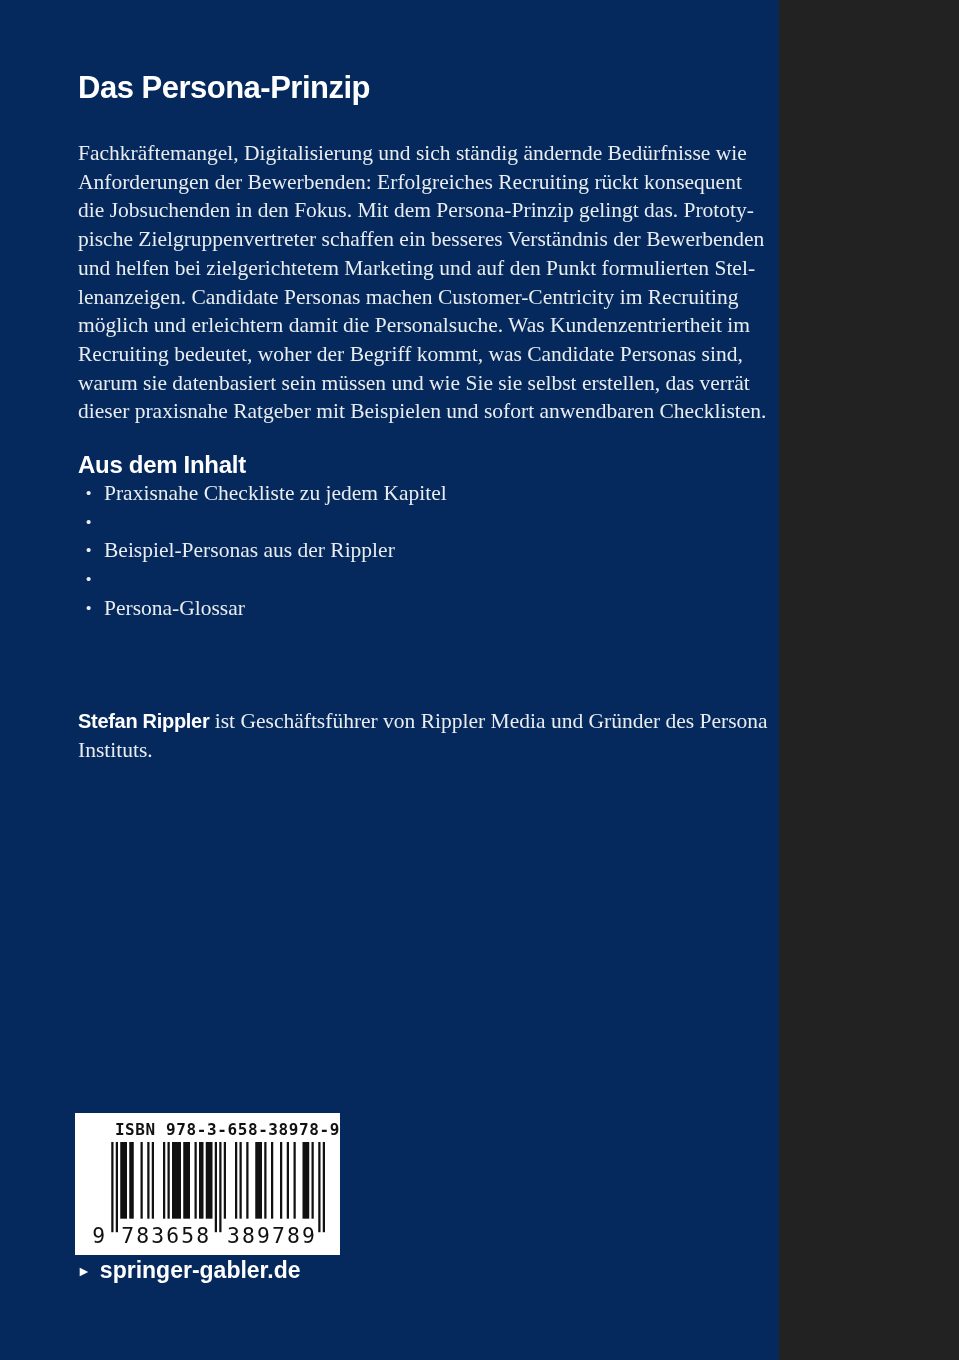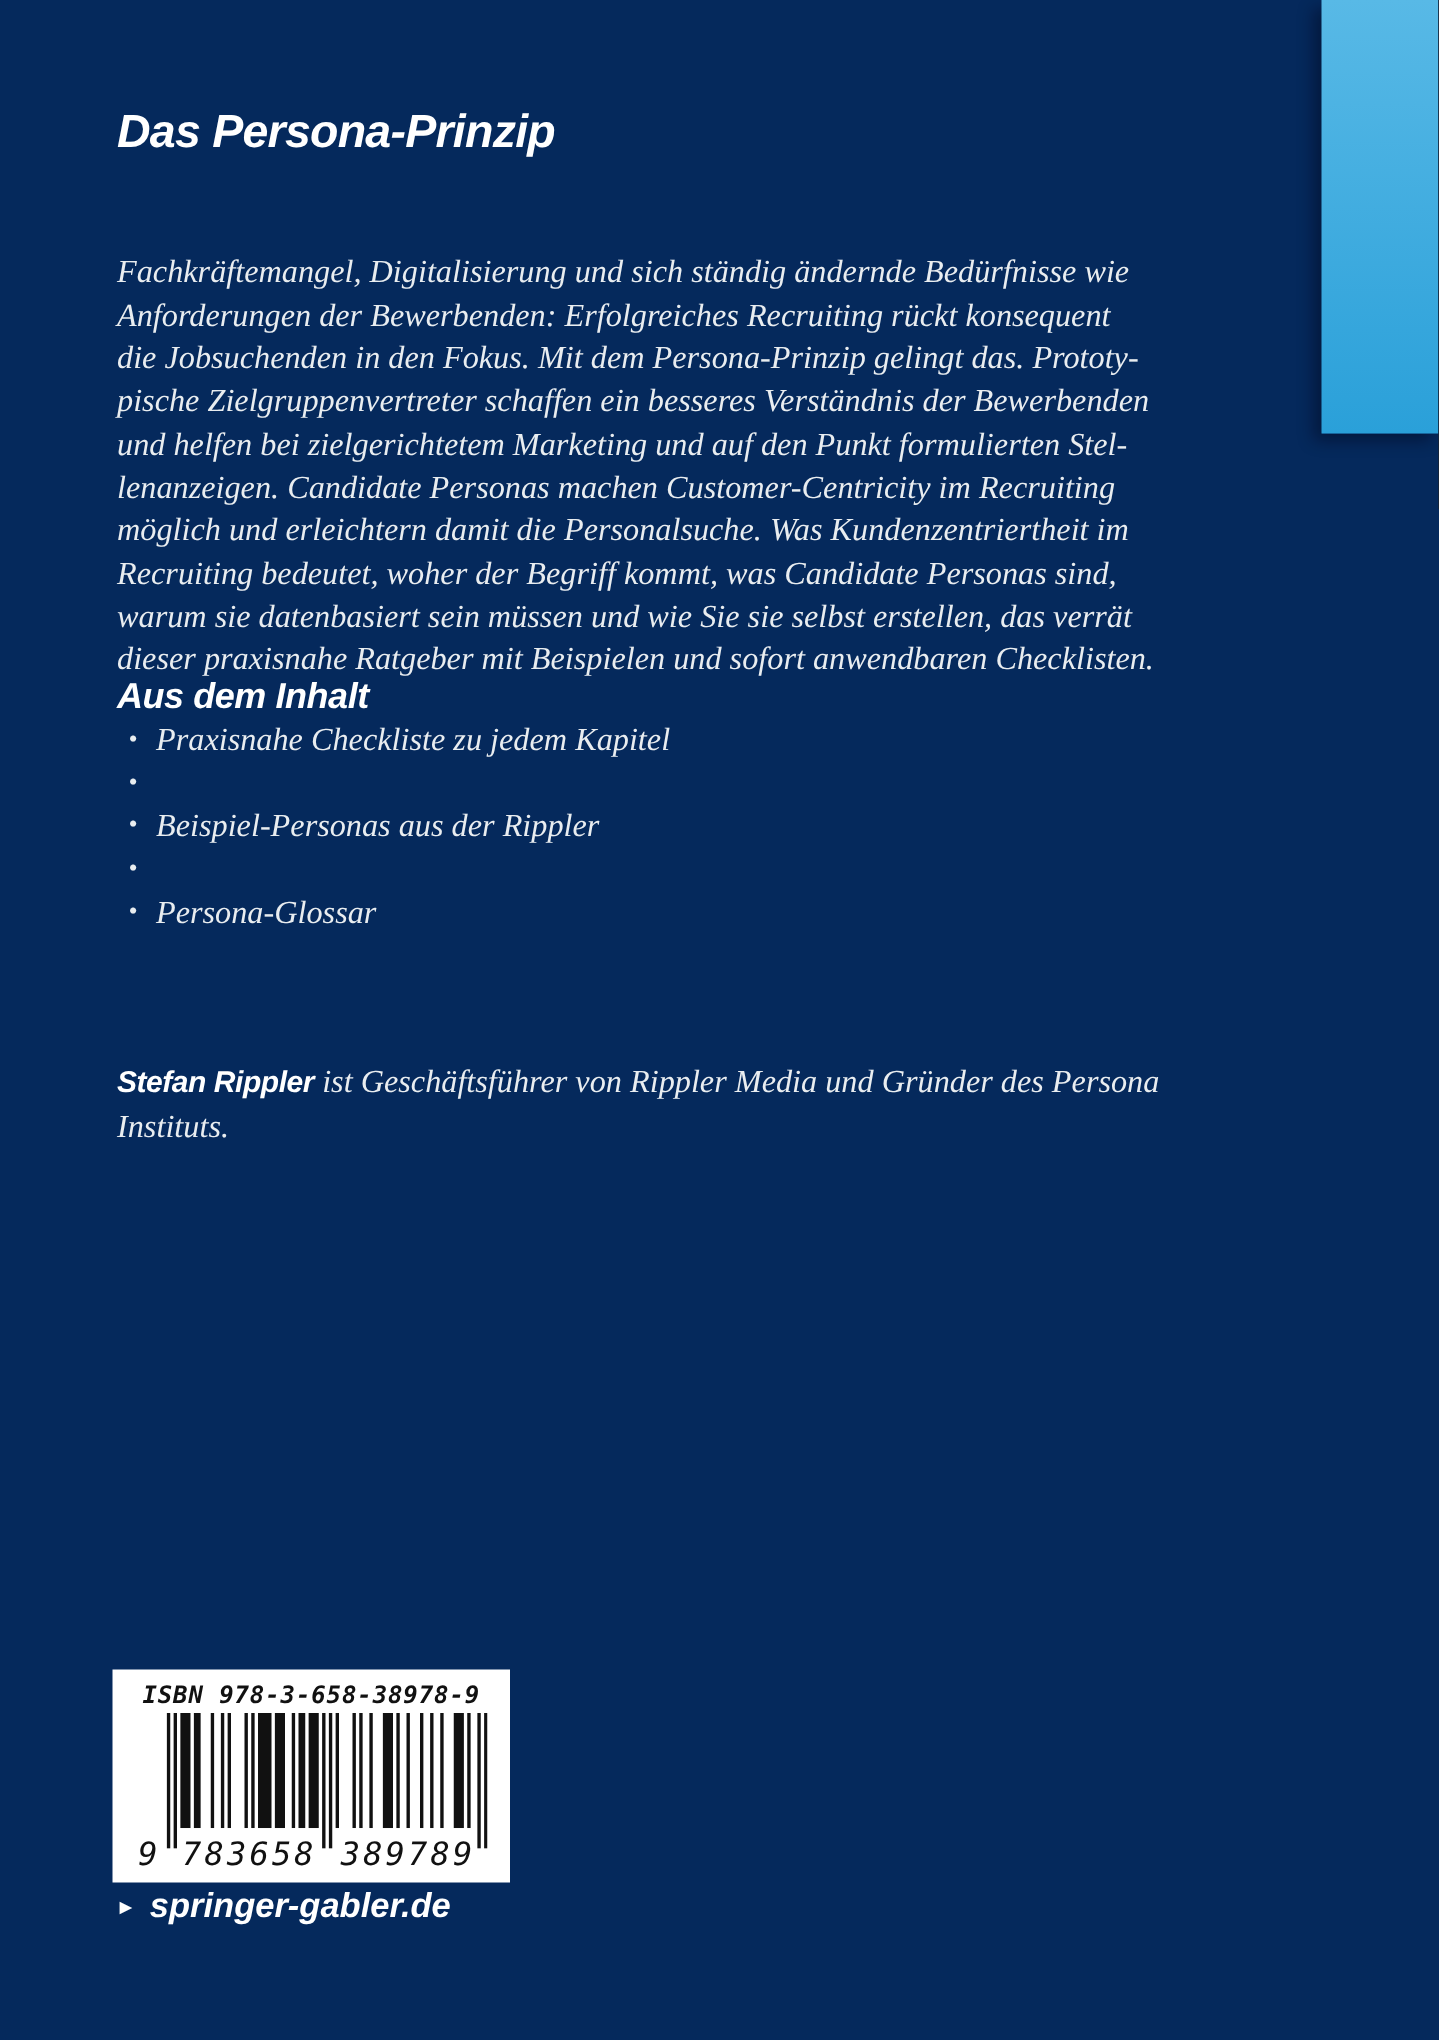--- a/index.html
+++ b/index.html
@@ -8,46 +8,44 @@
     --accent-bottom:#2aa0d9;
     --text:#e9edf0;
     --title:#ffffff;
     --barcode-bg:#ffffff;
     --barcode-fg:#111111;
   }
   *{margin:0;padding:0;box-sizing:border-box;}
   html,body{background:#222;}
   .cover{
     position:relative;
-    width:959px;height:1360px;
+    width:779px;height:1360px;
     background:var(--background);
     overflow:hidden;
     font-family:"Liberation Serif", serif;
     color:var(--text);
-    font-style:italic;
   }
   .accent-bar{
     position:absolute;
     left:881px;top:0;width:78px;height:289px;
     background:linear-gradient(180deg,var(--accent-top) 0%,var(--accent-bottom) 100%);
     box-shadow:-5px 5px 10px rgba(0,5,25,0.45);
   }
   .book-title{
     position:absolute;left:78px;top:70px;width:740px;
     font-family:"Liberation Sans", sans-serif;
     font-weight:bold;
     font-size:31px;
     letter-spacing:-0.5px;
     color:var(--title);
   }
   .description{
     position:absolute;left:78px;top:139px;width:732px;
     font-size:21.5px;line-height:28.7px;
     white-space:pre-line;
-    margin-top:28px;
   }
   .section-heading{
     position:absolute;left:78px;width:600px;
     font-family:"Liberation Sans", sans-serif;
     font-weight:bold;font-size:24px;
     color:var(--title);
     letter-spacing:-0.3px;
   }
   .contents-heading{top:451px;}
   .contents-list{
@@ -76,21 +74,21 @@
     color:var(--title);
     letter-spacing:-0.3px;
     text-align:center;
   }
   .isbn-box{
     position:absolute;left:75px;top:1113px;width:265px;height:142px;
     background:var(--barcode-bg);
     padding-top:7px;
   }
   .isbn-label{
-    text-align:center;
+    text-align:right;
     font-family:"DejaVu Sans Mono", monospace;
     font-weight:bold;
     font-size:16px;
     letter-spacing:0.6px;
     color:var(--barcode-fg);
     white-space:nowrap;
   }
   .barcode-svg{display:block;margin:3px auto 0;width:234px;height:106px;}
   .publisher{
     position:absolute;left:77px;top:1257px;

